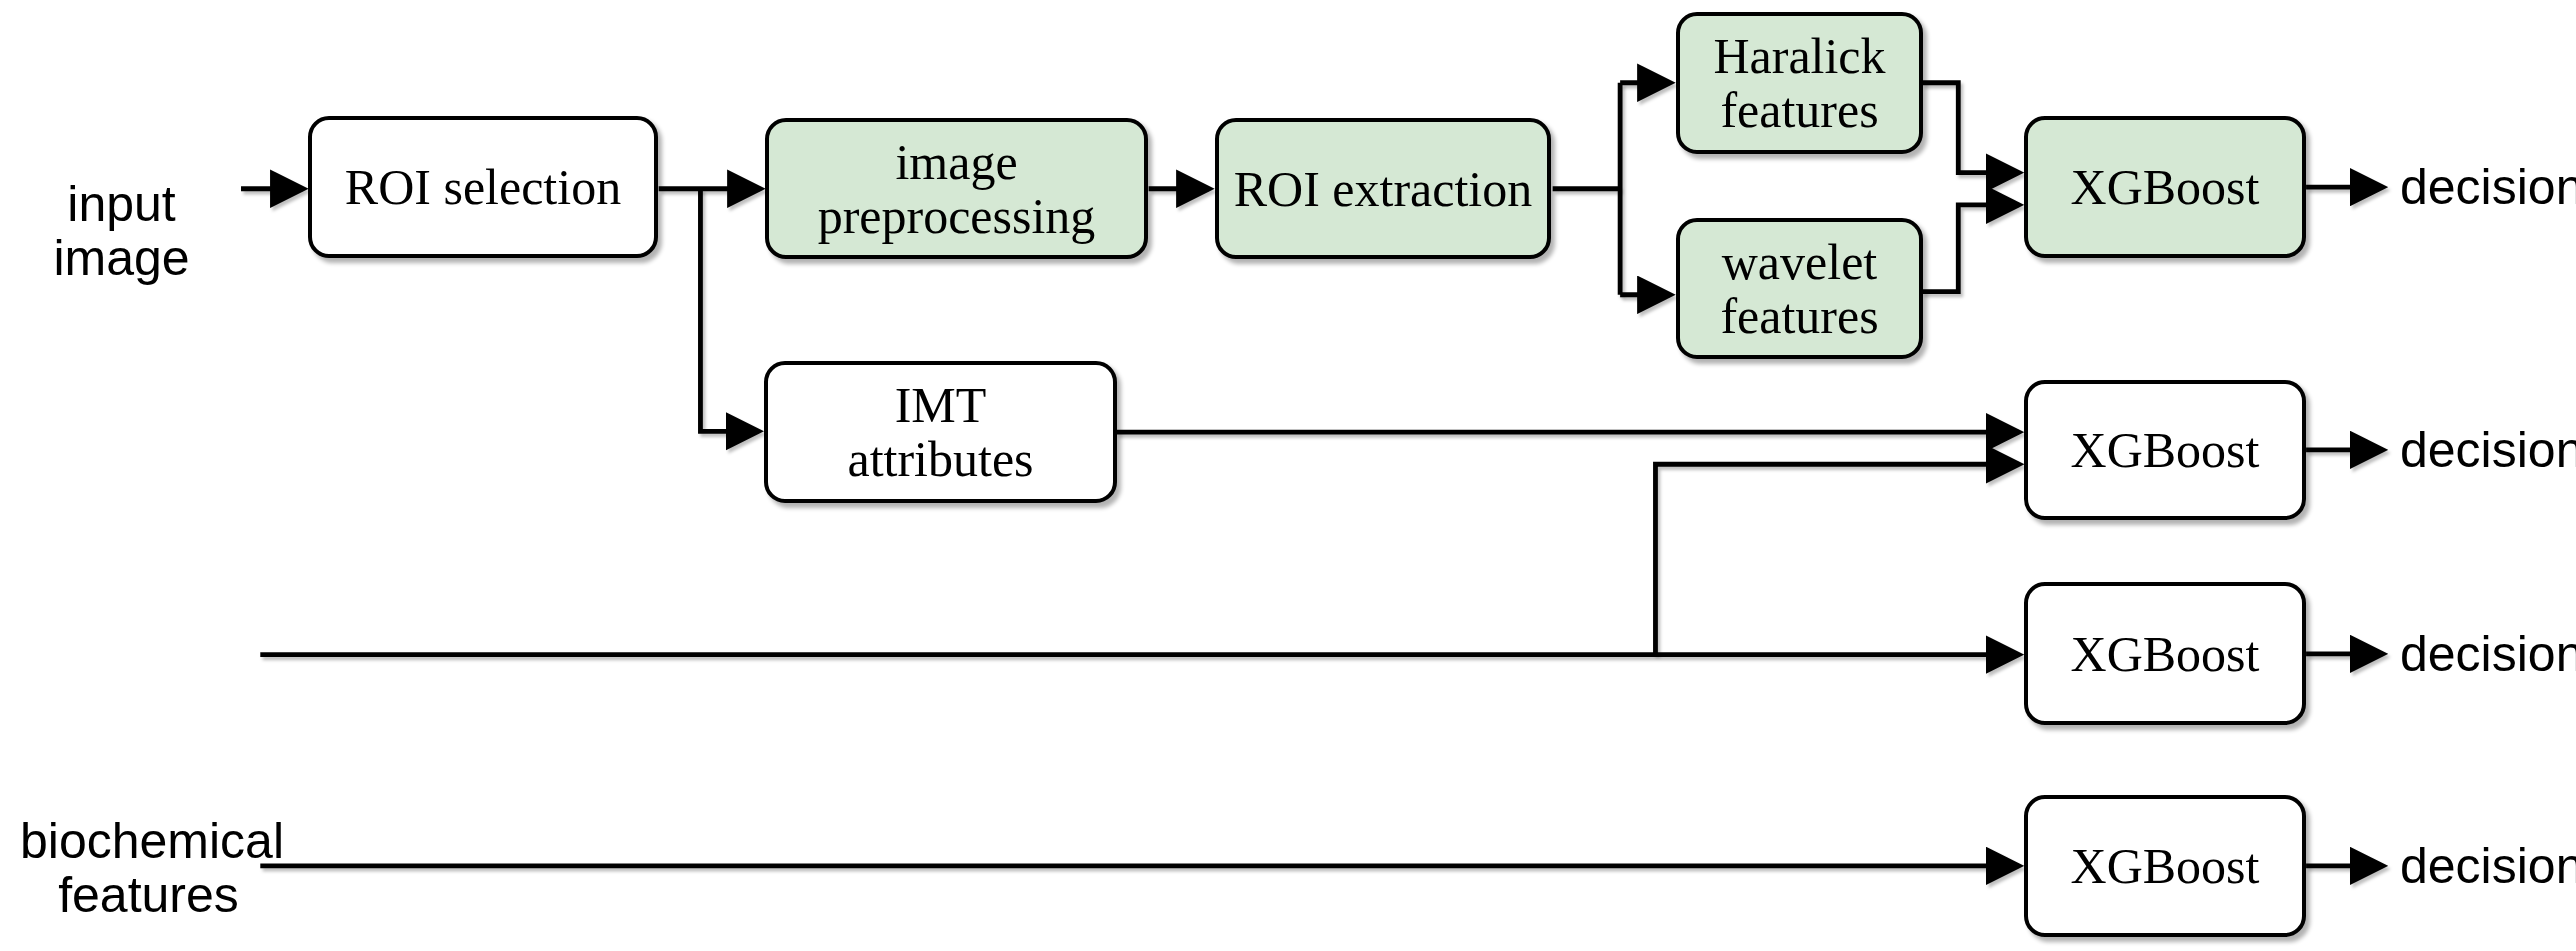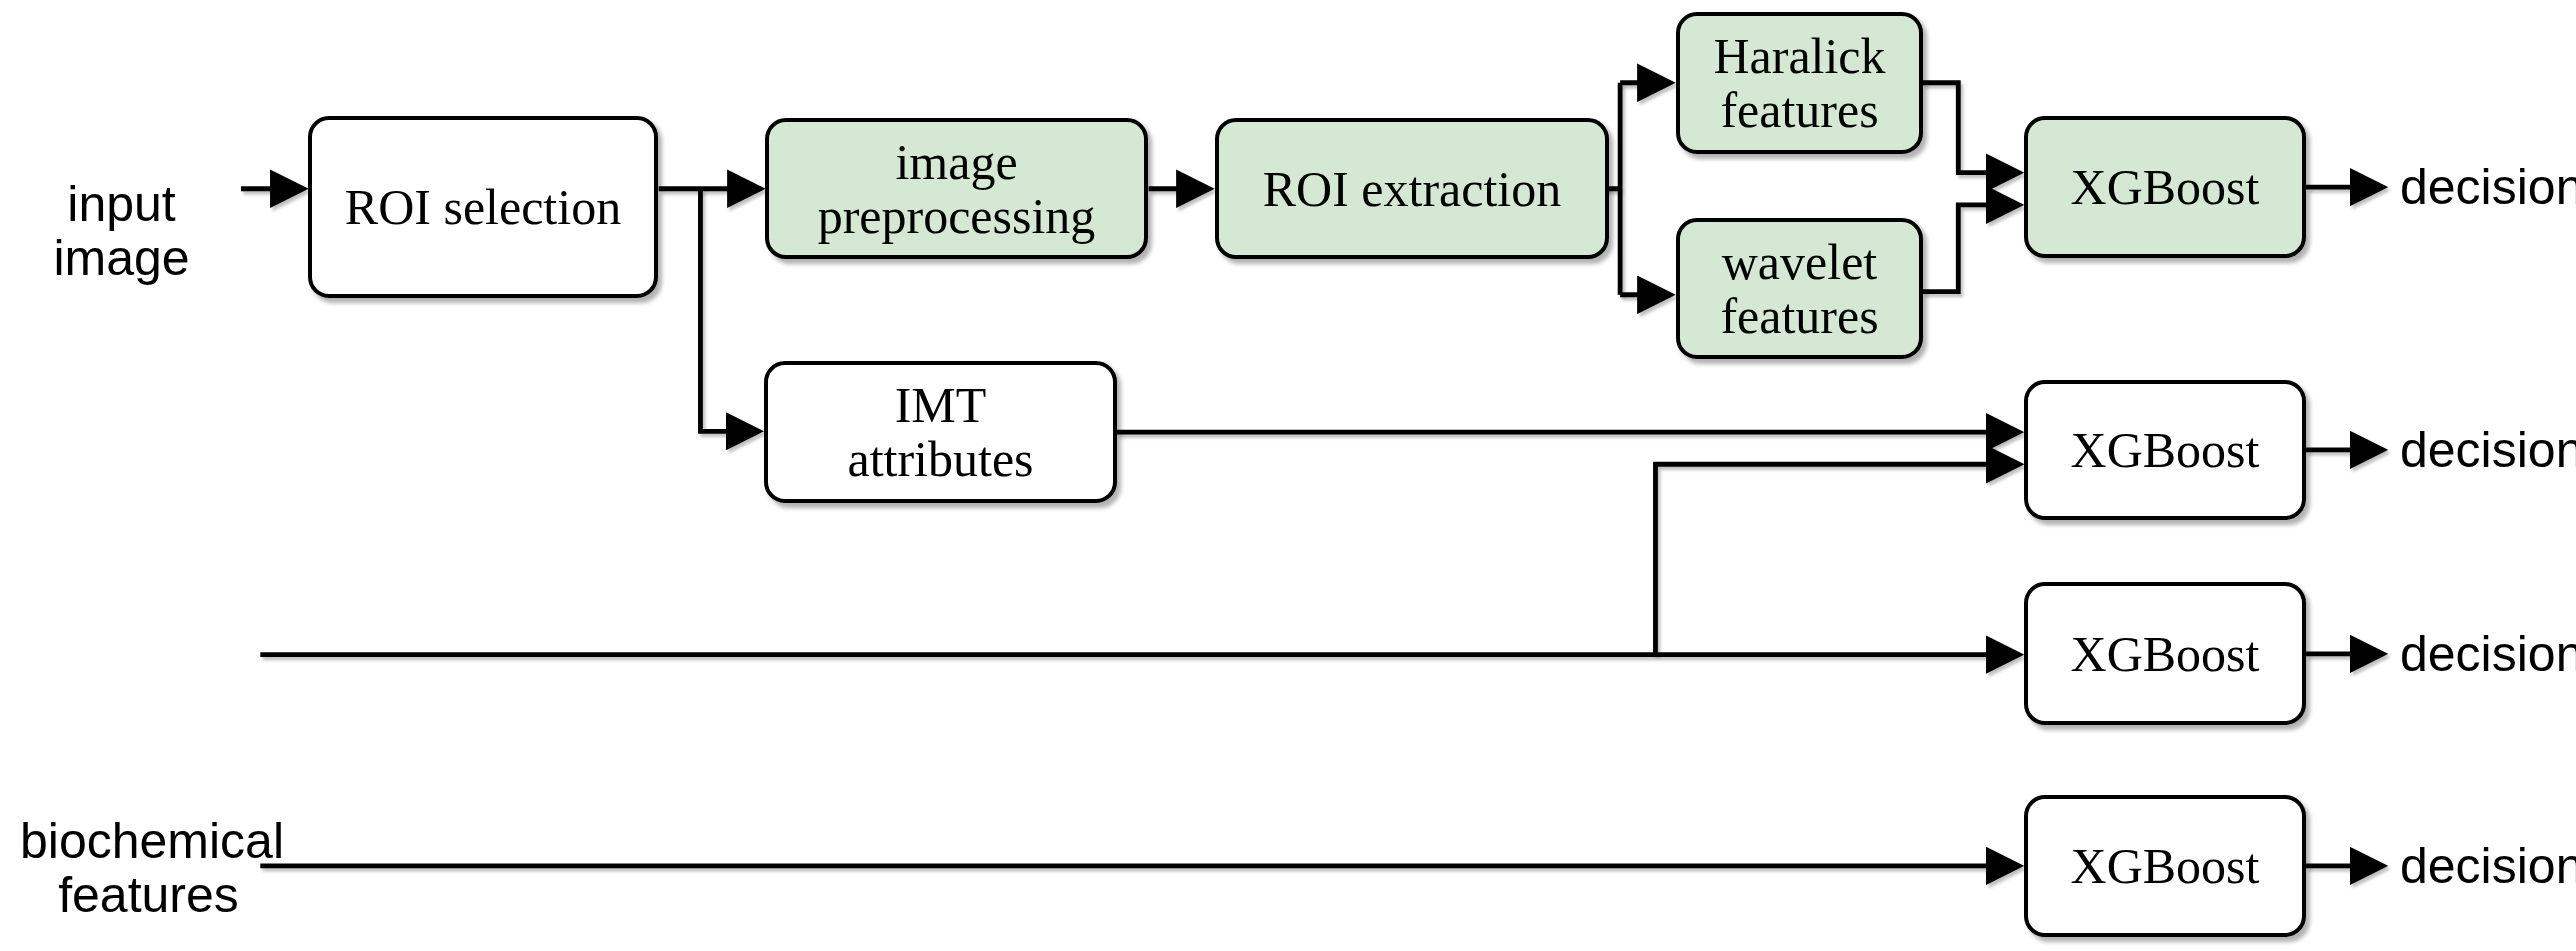--- a/index.html
+++ b/index.html
@@ -93,30 +93,30 @@
     <path class="edge" marker-end="url(#arw)" d="M2871 814 H2966"></path>
     <path class="edge" marker-end="url(#arw)" d="M324 1078 H2513"></path>
     <path class="edge" marker-end="url(#arw)" d="M2871 1078 H2966"></path>
   </svg>
 
   <div class="io-label" style="left:1px; top:135px; width:241px;margin-top:42px;">input
 image</div>
   <div class="io-label" style="left:20px; top:814px; width:257px;">biochemical
 features</div>
 
-  <div class="node" style="left:308px; top:116px; width:350px; height:182px;">
+  <div class="node" style="left:308px; top:116px; width:350px; height:142px;">
     <span class="node-label">ROI selection</span>
   </div>
 
   <div class="node green" style="left:765px; top:118px; width:383px; height:141px;">
     <span class="node-label">image
 preprocessing</span>
   </div>
 
-  <div class="node green" style="left:1215px; top:118px; width:394px; height:141px;">
+  <div class="node green" style="left:1215px; top:118px; width:336px; height:141px;">
     <span class="node-label">ROI extraction</span>
   </div>
 
   <div class="node green" style="left:1676px; top:12px; width:247px; height:142px;">
     <span class="node-label">Haralick
 features</span>
   </div>
 
   <div class="node green" style="left:1676px; top:218px; width:247px; height:141px;">
     <span class="node-label">wavelet

